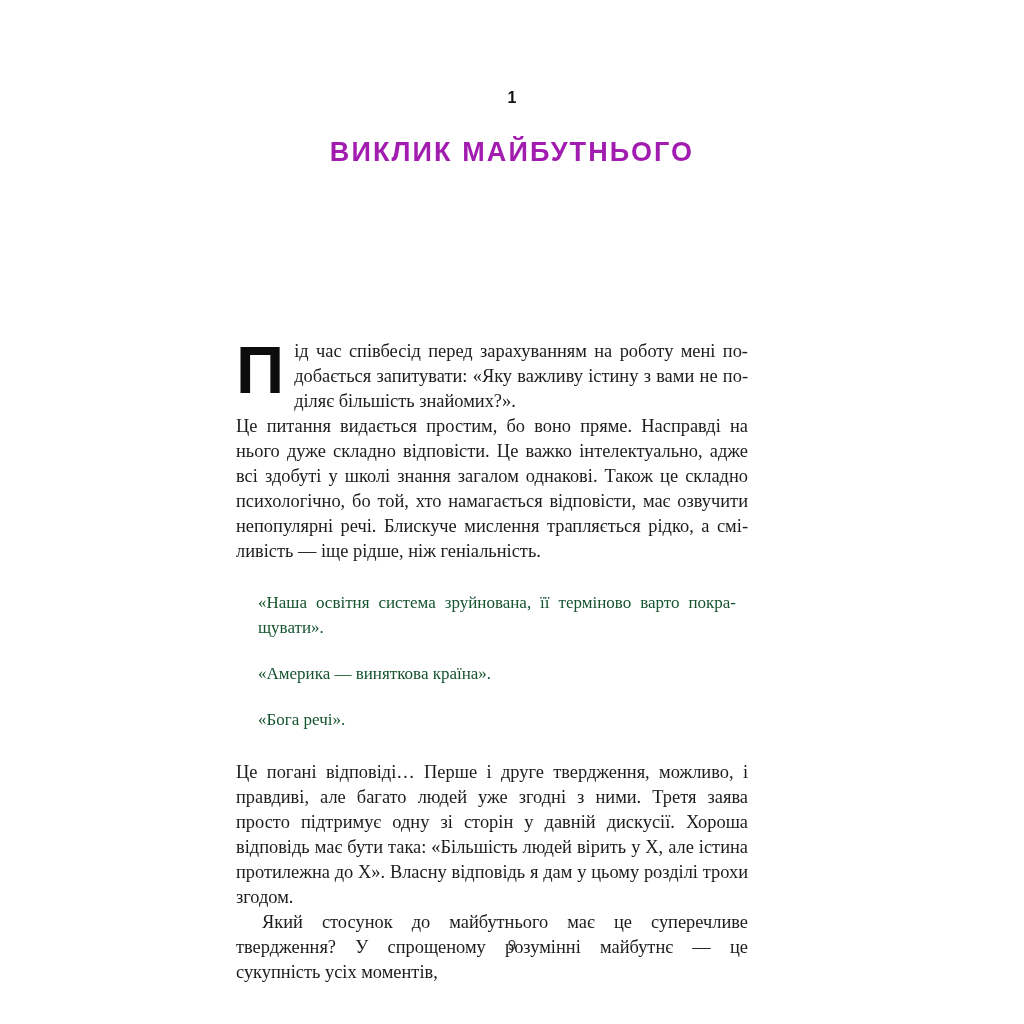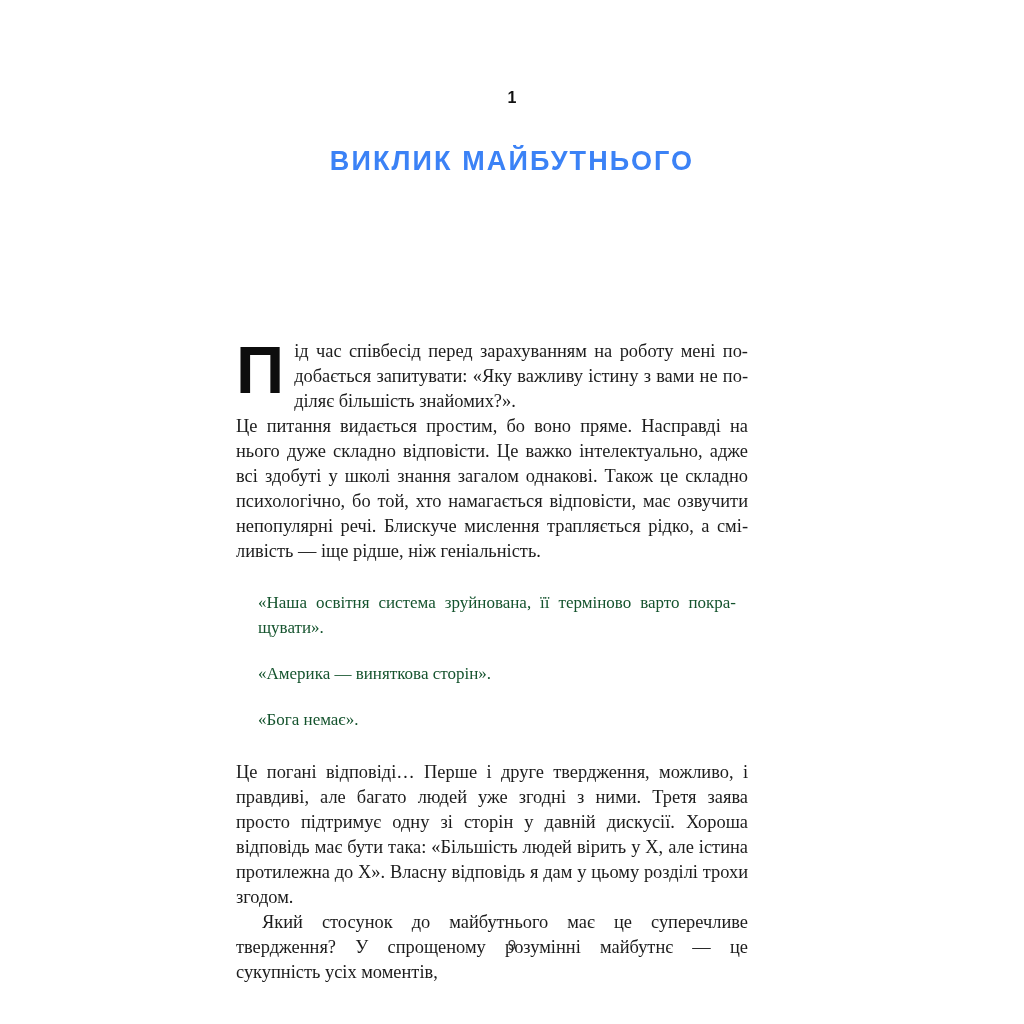--- a/index.html
+++ b/index.html
@@ -37,24 +37,24 @@
     font-size: 16px;
     font-weight: 700;
     color: #111111;
     line-height: 20px;
     letter-spacing: 0.2px;
   }
   .chapter-title {
     font-family: "Liberation Sans", "DejaVu Sans", sans-serif;
     font-size: 27px;
     font-weight: 600;
-    color: #3b82f6;
+    color: #a21caf;
     letter-spacing: 2.1px;
     line-height: 34px;
-    margin-top: 36px;
+    margin-top: 27px;
     white-space: nowrap;
   }
 
   
   .text-column {
     position: absolute;
     left: 236px;
     top: 339px;
     width: 512px;
   }
@@ -140,25 +140,25 @@
 
     <p class="flush">Це питання видається простим, бо воно пряме. Насправді на ньо­го дуже складно відповісти. Це важко інтелектуально, адже всі здобуті у школі знання загалом однакові. Також це складно психологічно, бо той, хто намагається відповісти, має озвучити непопулярні речі. Блискуче мислення трапляється рідко, а смі­ливість — іще рідше, ніж геніальність.</p>
 
 
     <div class="gap-before-quotes"></div>
 
     <p class="quote">«Наша освітня система зруйнована, її терміново варто покра­щувати».</p>
 
     <div class="gap-between-quotes"></div>
 
-    <p class="quote">«Америка — виняткова сторін».</p>
+    <p class="quote">«Америка — виняткова країна».</p>
 
     <div class="gap-between-quotes"></div>
 
-    <p class="quote">«Бога немає».</p>
+    <p class="quote">«Бога речі».</p>
 
     <div class="gap-after-quotes"></div>
 
     <p class="flush">Це погані відповіді… Перше і друге твердження, можливо, і прав­диві, але багато людей уже згодні з ними. Третя заява просто підтримує одну зі сторін у давній дискусії. Хороша відповідь має бути така: «Більшість людей вірить у X, але істина протилежна до X». Власну відповідь я дам у цьому розділі трохи згодом.</p>
 
     <p class="indent">Який стосунок до майбутнього має це суперечливе твердження? У спрощеному розумінні майбутнє — це сукупність усіх моментів,</p>
 
   </div>
 
   <div class="folio">9</div>

